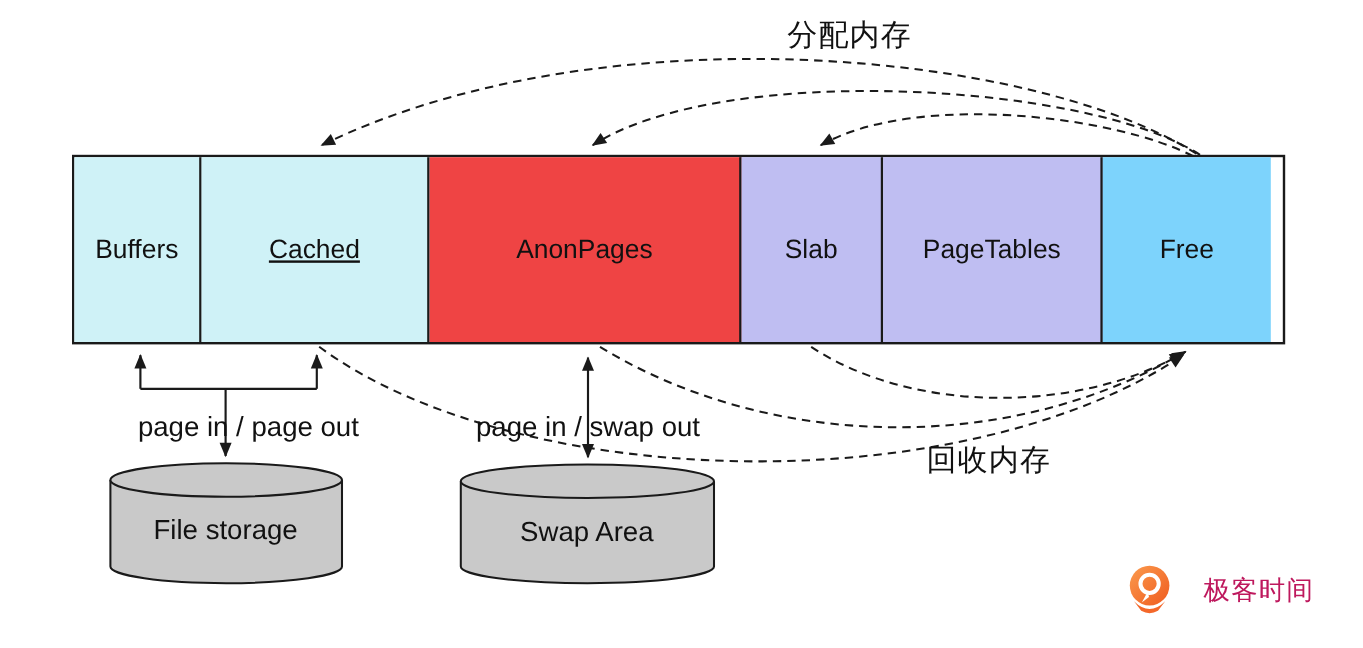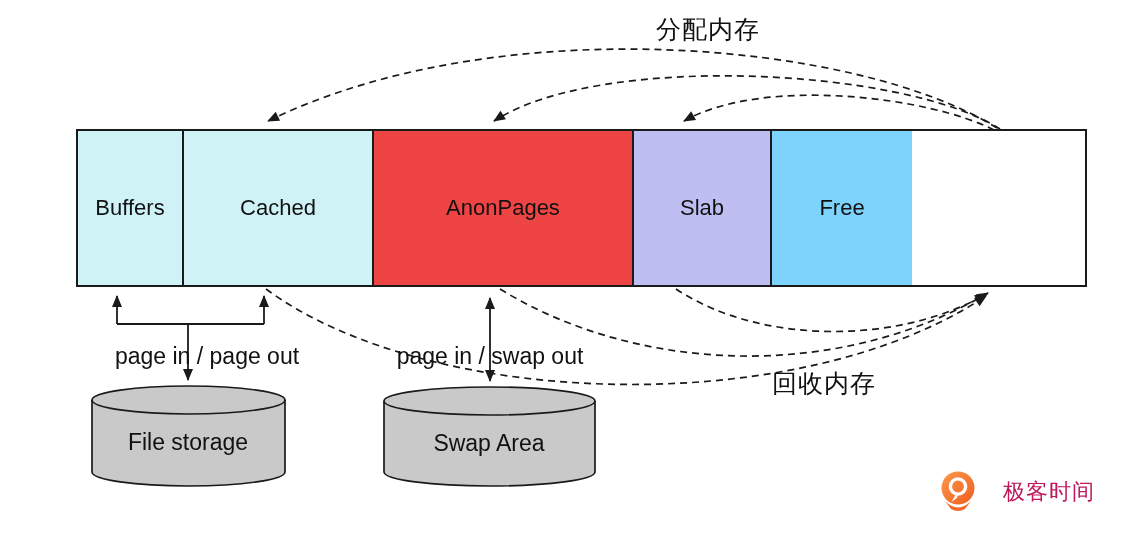--- a/index.html
+++ b/index.html
@@ -5,36 +5,36 @@
   html,body{margin:0;padding:0;background:#ffffff;}
   .stage{
     position:relative;
     width:1136px;height:540px;
     background:#ffffff;
     font-family:"Liberation Sans", sans-serif;
     overflow:hidden;
   }
   .overlay{position:absolute;left:0;top:0;width:1136px;height:540px;}
   .membar{
-    position:absolute;left:76px;top:129px;
+    position:absolute;left:60px;top:129px;
     width:1007px;height:154px;
     border:2px solid #1a1a1a;
     display:flex;
   }
   .seg{
     height:100%;
     display:flex;align-items:center;justify-content:center;
     font-size:22px;color:#111;
     box-sizing:border-box;
   }
   .seg.divided{border-right:2px solid #1a1a1a;}
   .seg-0{width:106px;}
   .seg-1{width:190px;}
   .seg-2{width:260px;}
-  .seg-3{width:138px;}
+  .seg-3{width:118px;}
   .seg-4{width:183px;}
   .seg-5{width:140px;}
   .lbl{
     position:absolute;color:#111;white-space:nowrap;
     transform:translate(-50%,-50%);
   }
   .lbl-cjk{font-size:25px;letter-spacing:1px;}
   .lbl-io{font-size:23px;}
   .lbl-cyl{font-size:23px;}
   .logo{
@@ -93,28 +93,31 @@
     <g stroke="#1a1a1a" stroke-width="1.7">
       <path d="M 384,401 L 384,472 A 105.5,14 0 0 0 595,472 L 595,401" fill="#c9c9c9"></path>
       <ellipse cx="489.5" cy="401" rx="105.5" ry="14" fill="#c9c9c9"></ellipse>
     </g>
   </svg>
 
   <div class="membar">
     <div class="seg seg-0 divided" style="background: rgb(207, 242, 247);">
         <span>Buffers</span>
       </div>
-    <div class="seg seg-1 divided" style="background: rgb(207, 242, 247);">
+    <div class="seg seg-1 divided" style="background: rgb(207, 242, 247); text-decoration: underline;">
         <span>Cached</span>
       </div>
     <div class="seg seg-2 divided" style="background: #ef4444;">
         <span>AnonPages</span>
       </div>
     <div class="seg seg-3 divided" style="background: rgb(191, 190, 242);">
         <span>Slab</span>
+      </div>
+    <div class="seg seg-4 divided" style="background: rgb(191, 190, 242);">
+        <span>PageTables</span>
       </div>
     <div class="seg seg-5" style="background: #7dd3fc;">
         <span>Free</span>
       </div>
   </div>
 
   <div class="lbl lbl-cjk" style="left:708px;top:29px;">分配内存</div>
   <div class="lbl lbl-cjk" style="left:824px;top:383px;">回收内存</div>
   <div class="lbl lbl-io" style="left:189px;top:356px;margin-left:18px;">page in / page out</div>
   <div class="lbl lbl-io" style="left:490px;top:356px;">page in / swap out</div>

